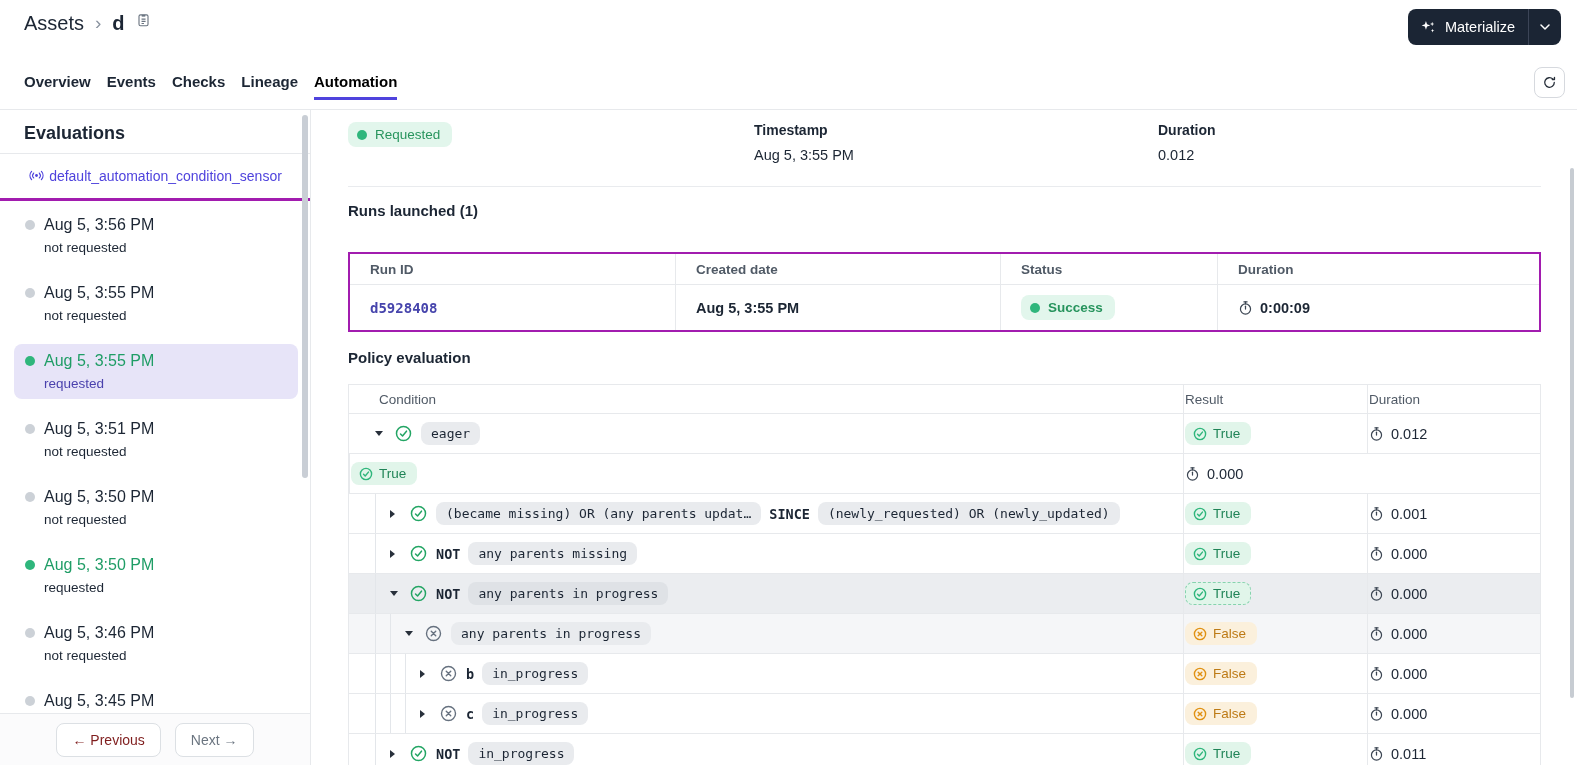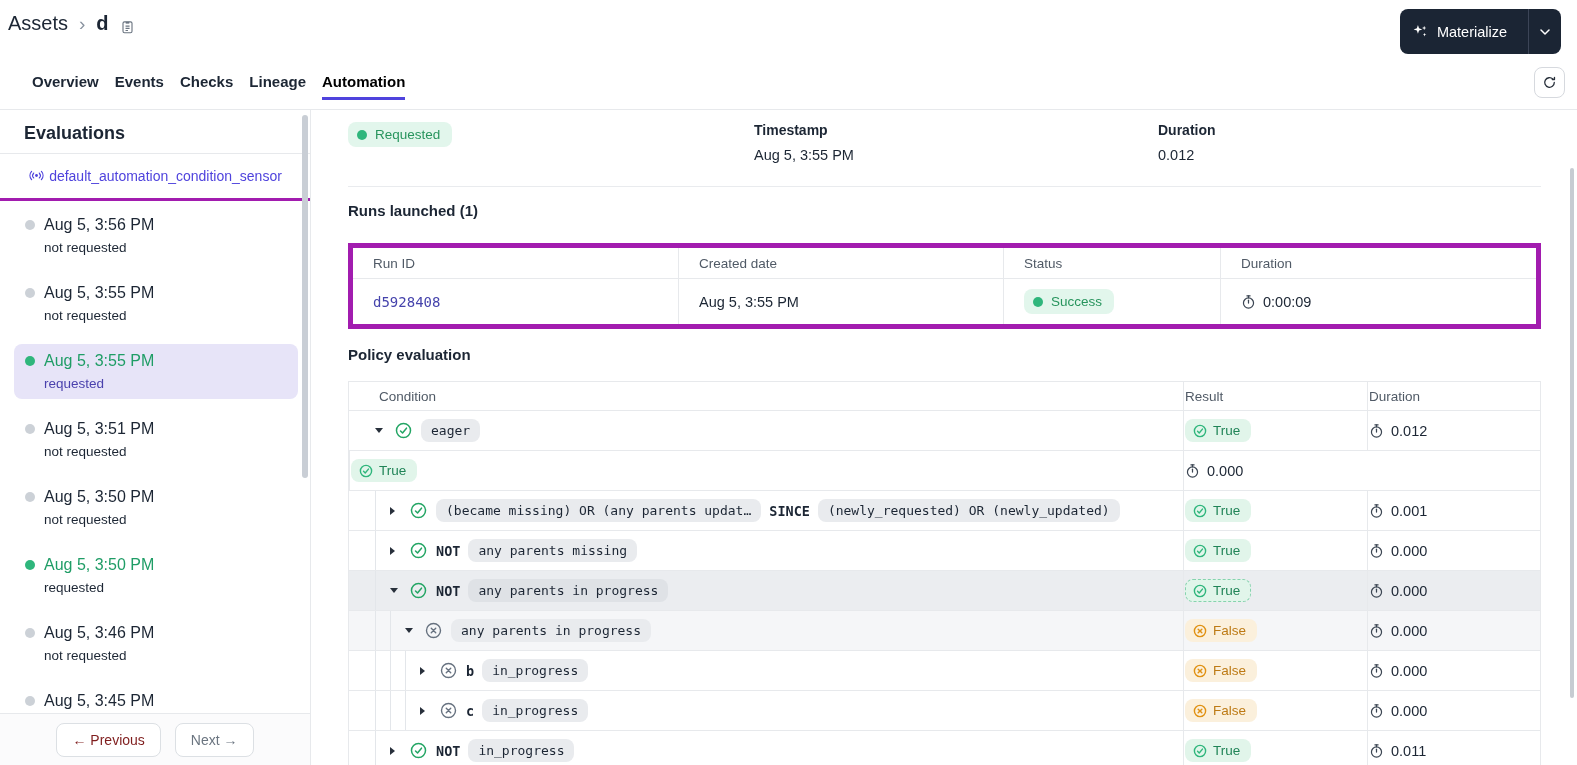--- a/index.html
+++ b/index.html
@@ -6,32 +6,32 @@
   html,body { width:1577px; height:765px; overflow:hidden; }
   body {
     font-family:"Liberation Sans", sans-serif;
     color:#1C2634; background:#fff; position:relative;
     -webkit-font-smoothing:antialiased;
   }
   .mono { font-family:"DejaVu Sans Mono", monospace; }
 
   
   .header { height:62px; position:relative; }
-  .breadcrumb { position:absolute; left:8px; top:12px; display:flex; align-items:flex-end; gap:9px; font-size:20px; }
+  .breadcrumb { position:absolute; left:24px; top:12px; display:flex; align-items:flex-start; gap:9px; font-size:20px; }
   .crumb-root { color:#1C2634; }
   .crumb-sep { color:#8a93a0; font-size:19px; padding:0 2px; }
   .crumb-current { font-weight:700; }
   .copy-icon { display:flex; margin-left:2px; cursor:pointer; }
-  .materialize-wrap { position:absolute; right:16px; top:9px; height:45px; display:flex; align-items:stretch;
-    background:#1B2534; border-radius:8px; overflow:hidden;gap:8px; }
+  .materialize-wrap { position:absolute; right:16px; top:9px; height:36px; display:flex; align-items:stretch;
+    background:#1B2534; border-radius:8px; overflow:hidden; }
   .materialize-main { display:flex; align-items:center; gap:8px; padding:0 13px 0 12px; color:#fff; font-size:14.5px; cursor:pointer; }
   .materialize-caret { display:flex; align-items:center; padding:0 11px; border-left:1px solid #3c4557; cursor:pointer; }
 
   
-  .tabbar { height:48px; border-bottom:1px solid #E7E9EC; display:flex; gap:16px; padding-left:32px; position:relative; }
+  .tabbar { height:48px; border-bottom:1px solid #E7E9EC; display:flex; gap:16px; padding-left:24px; position:relative; }
   .tab { font-size:15px; font-weight:600; padding-top:11px; position:relative; cursor:pointer; color:#1C2634; }
   .tab.active { color:#000000; }
   .tab.active::after { content:''; position:absolute; left:0; right:0; bottom:9px; height:3px; background:#4F43DD; }
   .refresh-btn { position:absolute; right:12px; top:5px; width:31px; height:31px; border:1px solid #D6D9DE; border-radius:8px;
     background:#fff; display:flex; align-items:center; justify-content:center; cursor:pointer; }
 
   
   .page-body { display:flex; height:655px; position:relative; }
 
   
@@ -62,21 +62,21 @@
   .summary { display:grid; grid-template-columns:406px 404px 1fr; padding-bottom:23px; border-bottom:1px solid #E9EBEE; }
   .sum-label { font-weight:700; font-size:14px; margin-bottom:9px; }
   .sum-value { font-size:14.5px; }
   .badge { display:inline-flex; align-items:center; gap:8px; background:#E2F6EC; color:#27945D;
     border-radius:8px; padding:5px 12px 5px 9px; font-size:13.5px; }
   .badge .dot { width:10px; height:10px; border-radius:50%; background:#2FB67C; }
 
   .section-title { font-size:15px; font-weight:700; margin-top:15px; }
 
   
-  .runs-table { margin-top:24px; border:5px solid #a21caf; display:grid; grid-template-columns:325px 325px 217px 1fr; }
+  .runs-table { margin-top:33px; border:2px solid #a21caf; display:grid; grid-template-columns:325px 325px 217px 1fr;font-weight:bold; }
   .runs-table .cell { padding:0 20px; display:flex; align-items:center; border-top:1px solid #E7E9EC; }
   .runs-table .cell + .cell { }
   .runs-table .hcell { height:30px; font-size:13.5px; color:#505A66; border-top:none; }
   .runs-table .bl { border-left:1px solid #E7E9EC; }
   .runs-table .dcell { height:46px; font-size:14.5px;text-align:center; }
   .run-link { color:#4644AC; font-size:14px; cursor:pointer; }
   .dur-wrap { display:flex; align-items:center; gap:7px; }
 
   
   .policy-table { margin-top:18px; border:1px solid #E7E9EC; border-bottom:none; }

